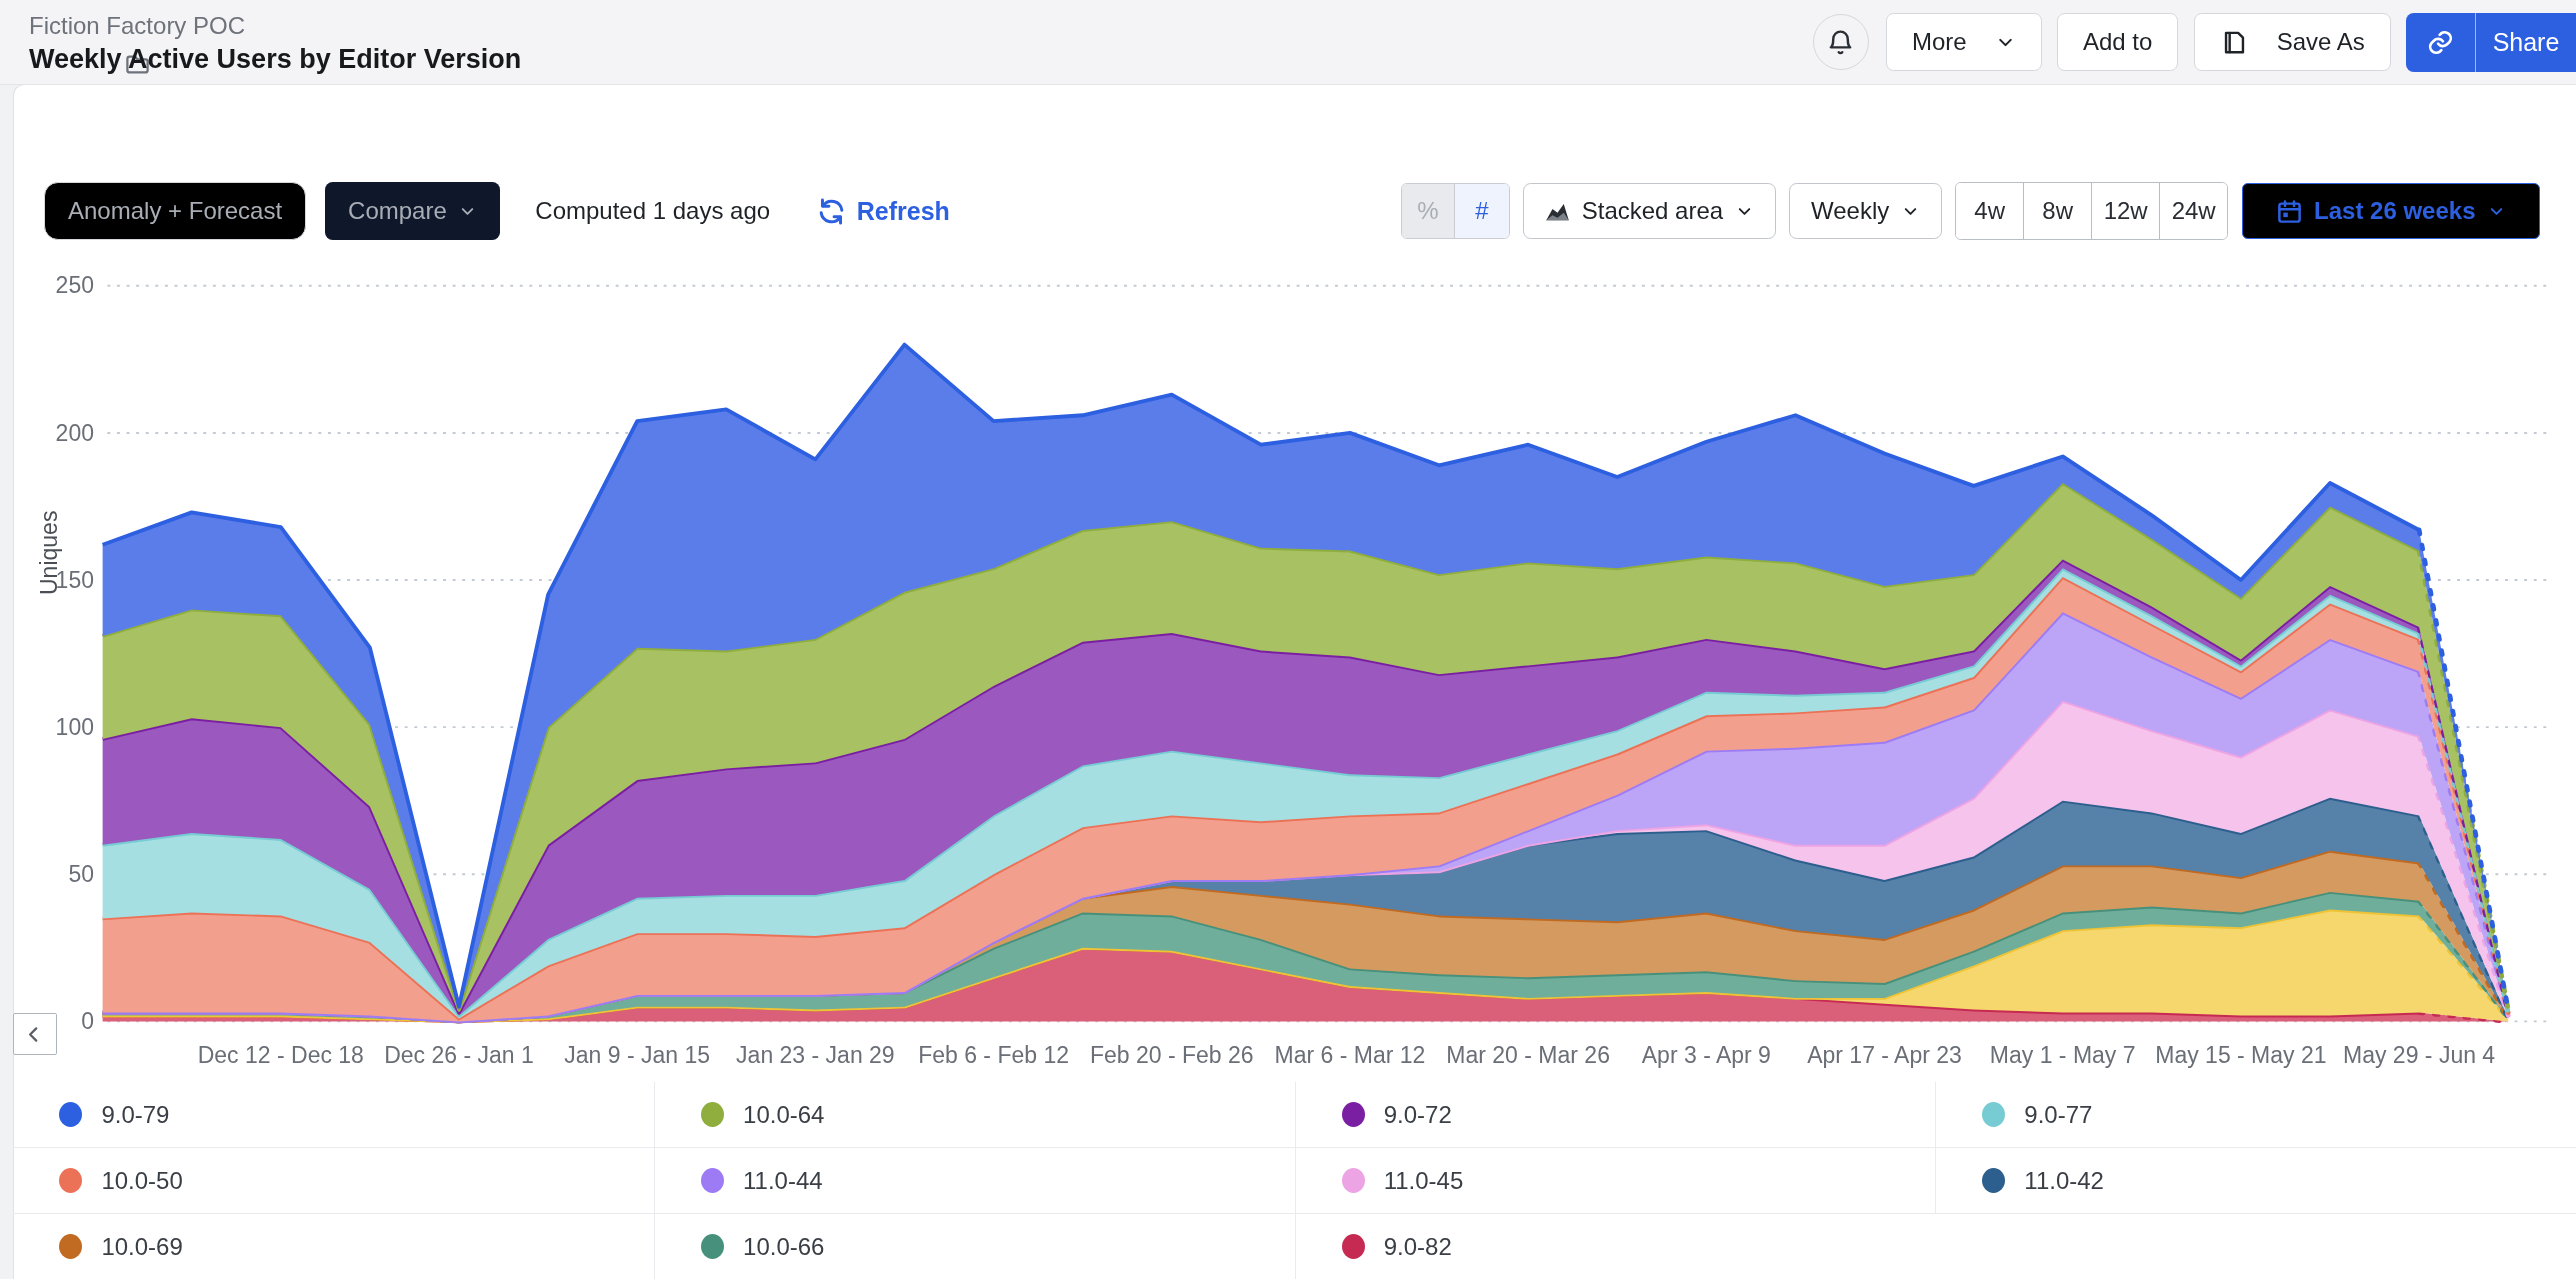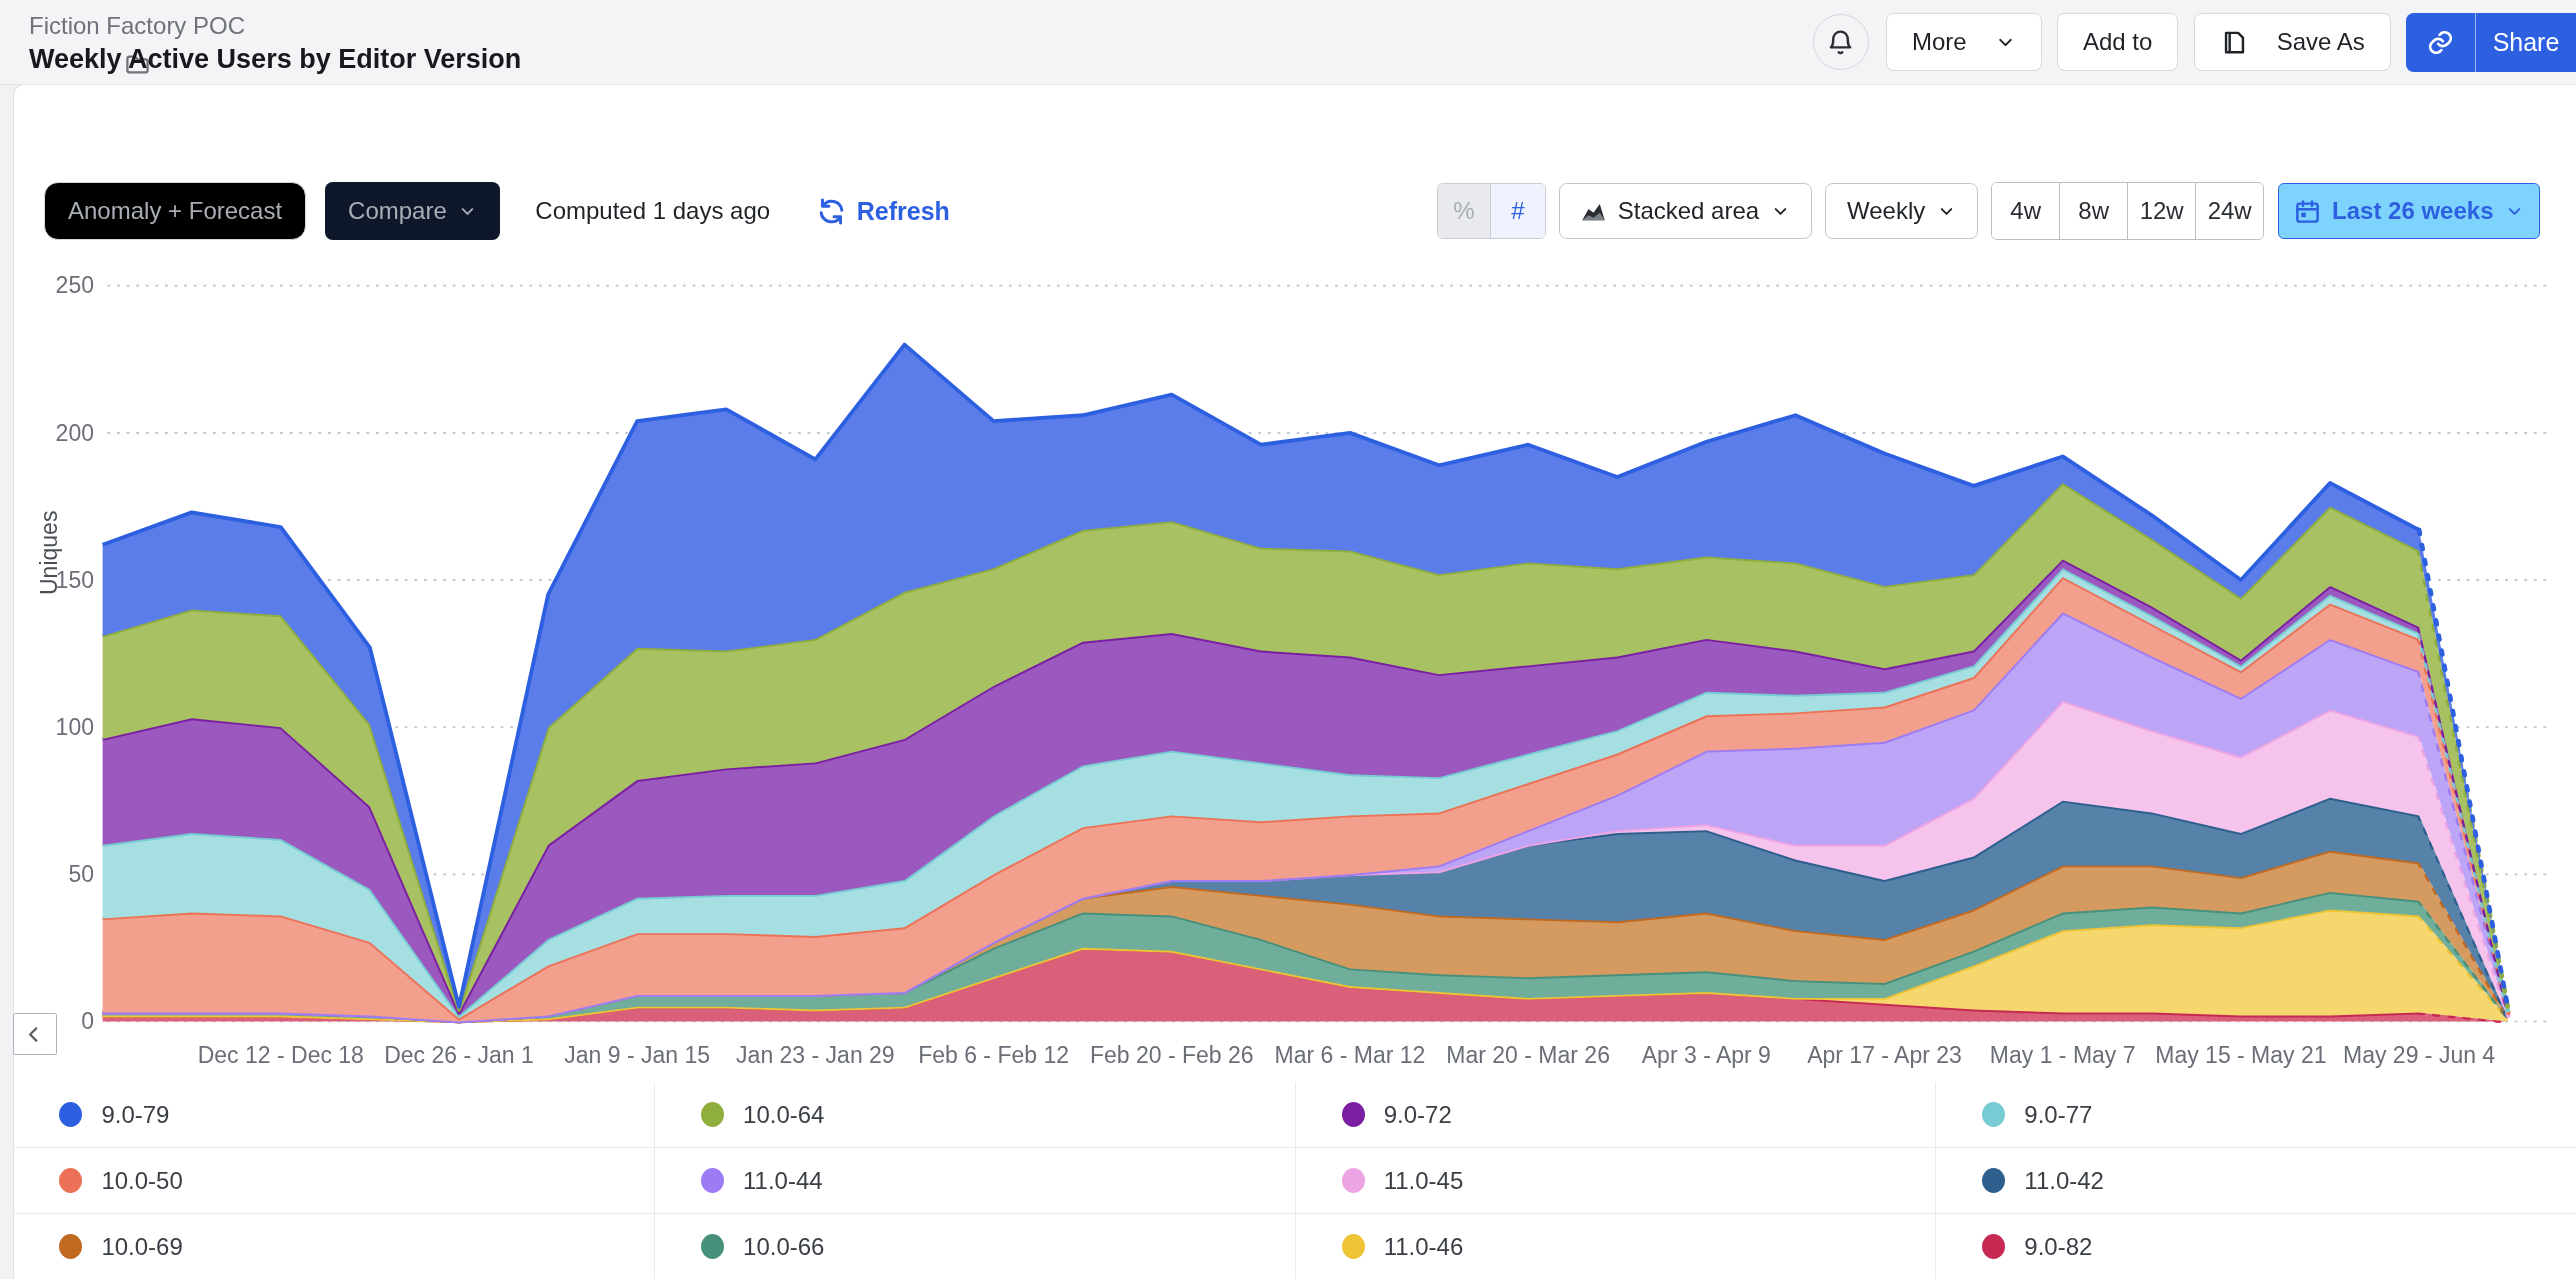--- a/index.html
+++ b/index.html
@@ -34,21 +34,21 @@
   .computed-txt{font-size:24px;color:#1f2328;margin-left:35px;}
   .refresh{display:inline-flex;align-items:center;gap:9.6px;margin-left:46px;color:#2d5fe1;font-size:25px;font-weight:bold;cursor:pointer;}
   .toolbar-right{position:absolute;right:36px;top:182px;display:flex;align-items:center;gap:13.4px;z-index:3;}
   .seg{display:flex;height:54px;border:1px solid #c9cdd3;border-radius:5.8px;overflow:hidden;}
   .seg .pct{width:52px;display:flex;align-items:center;justify-content:center;background:#e9eaed;color:#a9aeb6;font-size:24px;}
   .seg .num{width:54px;display:flex;align-items:center;justify-content:center;background:#eef3fd;color:#2d5fe1;font-size:24px;border-left:1px solid #c9cdd3;cursor:pointer;}
   .tb-btn{height:56px;border:1px solid #c2c6cc;background:#fff;border-radius:7.7px;display:inline-flex;align-items:center;gap:11.5px;font-size:24px;color:#1f2328;padding:15px 21px;cursor:pointer;white-space:nowrap;}
   .range-group{display:flex;height:56px;border:1px solid #b9bec6;border-radius:5.8px;overflow:hidden;}
   .range-group .rg{width:67px;display:flex;align-items:center;justify-content:center;background:#fff;font-size:24px;color:#2a2e34;cursor:pointer;}
   .range-group .rg + .rg{border-left:1px solid #b9bec6;}
-  .last26{height:56px;border:1.9px solid #2d5fe1;border-radius:5.8px;background:#7dd3fc;display:inline-flex;align-items:center;gap:11.5px;font-size:24px;font-weight:bold;color:#2d5fe1;padding:0 15px;cursor:pointer;white-space:nowrap;}
+  .last26{height:56px;border:1.9px solid #2d5fe1;border-radius:5.8px;background:#000000;display:inline-flex;align-items:center;gap:11.5px;font-size:24px;font-weight:bold;color:#2d5fe1;padding:0 33px;cursor:pointer;white-space:nowrap;}
   
   .chart-wrap{position:absolute;left:0;top:255px;width:2576px;height:825px;}
   .y-axis-title{position:absolute;left:36px;top:595px;transform:rotate(-90deg);transform-origin:left top;font-size:23px;color:#4a4e55;}
   
   .legend{position:absolute;left:13.4px;right:0;top:1082px;bottom:0;}
   .lg-row{display:grid;grid-template-columns:1fr 1fr 1fr 1fr;height:65px;}
   .lg-row + .lg-row{border-top:1px solid #e9ebee;}
   .lg-cell{display:flex;align-items:center;gap:19px;padding-left:46px;border-left:1px solid #e9ebee;cursor:pointer;}
   .lg-cell:first-child{border-left:none;}
   .lg-dot{width:23px;height:25px;border-radius:50%;flex:0 0 auto;}
@@ -304,24 +304,20 @@
     <div class="lg-row">
       <div class="lg-cell">
         <span class="lg-dot" style="background: rgb(192, 106, 34);"></span>
         <span class="lg-label">10.0-69</span>
       </div>
       <div class="lg-cell">
         <span class="lg-dot" style="background: rgb(71, 145, 124);"></span>
         <span class="lg-label">10.0-66</span>
       </div>
       <div class="lg-cell">
-        <span class="lg-dot" style="background: rgb(238, 195, 54);"></span>
-        <span class="lg-label">11.0-46</span>
-      </div>
-      <div class="lg-cell">
         <span class="lg-dot" style="background: rgb(198, 42, 82);"></span>
         <span class="lg-label">9.0-82</span>
       </div>
     </div>
   </div>
 
 <button class="collapse-btn">
   <span>
     <svg width="21" height="21" viewBox="0 0 24 24" fill="none" stroke="currentColor" stroke-width="2.6" stroke-linecap="round" stroke-linejoin="round">
         <polyline points="14 5 7 12 14 19"></polyline>

